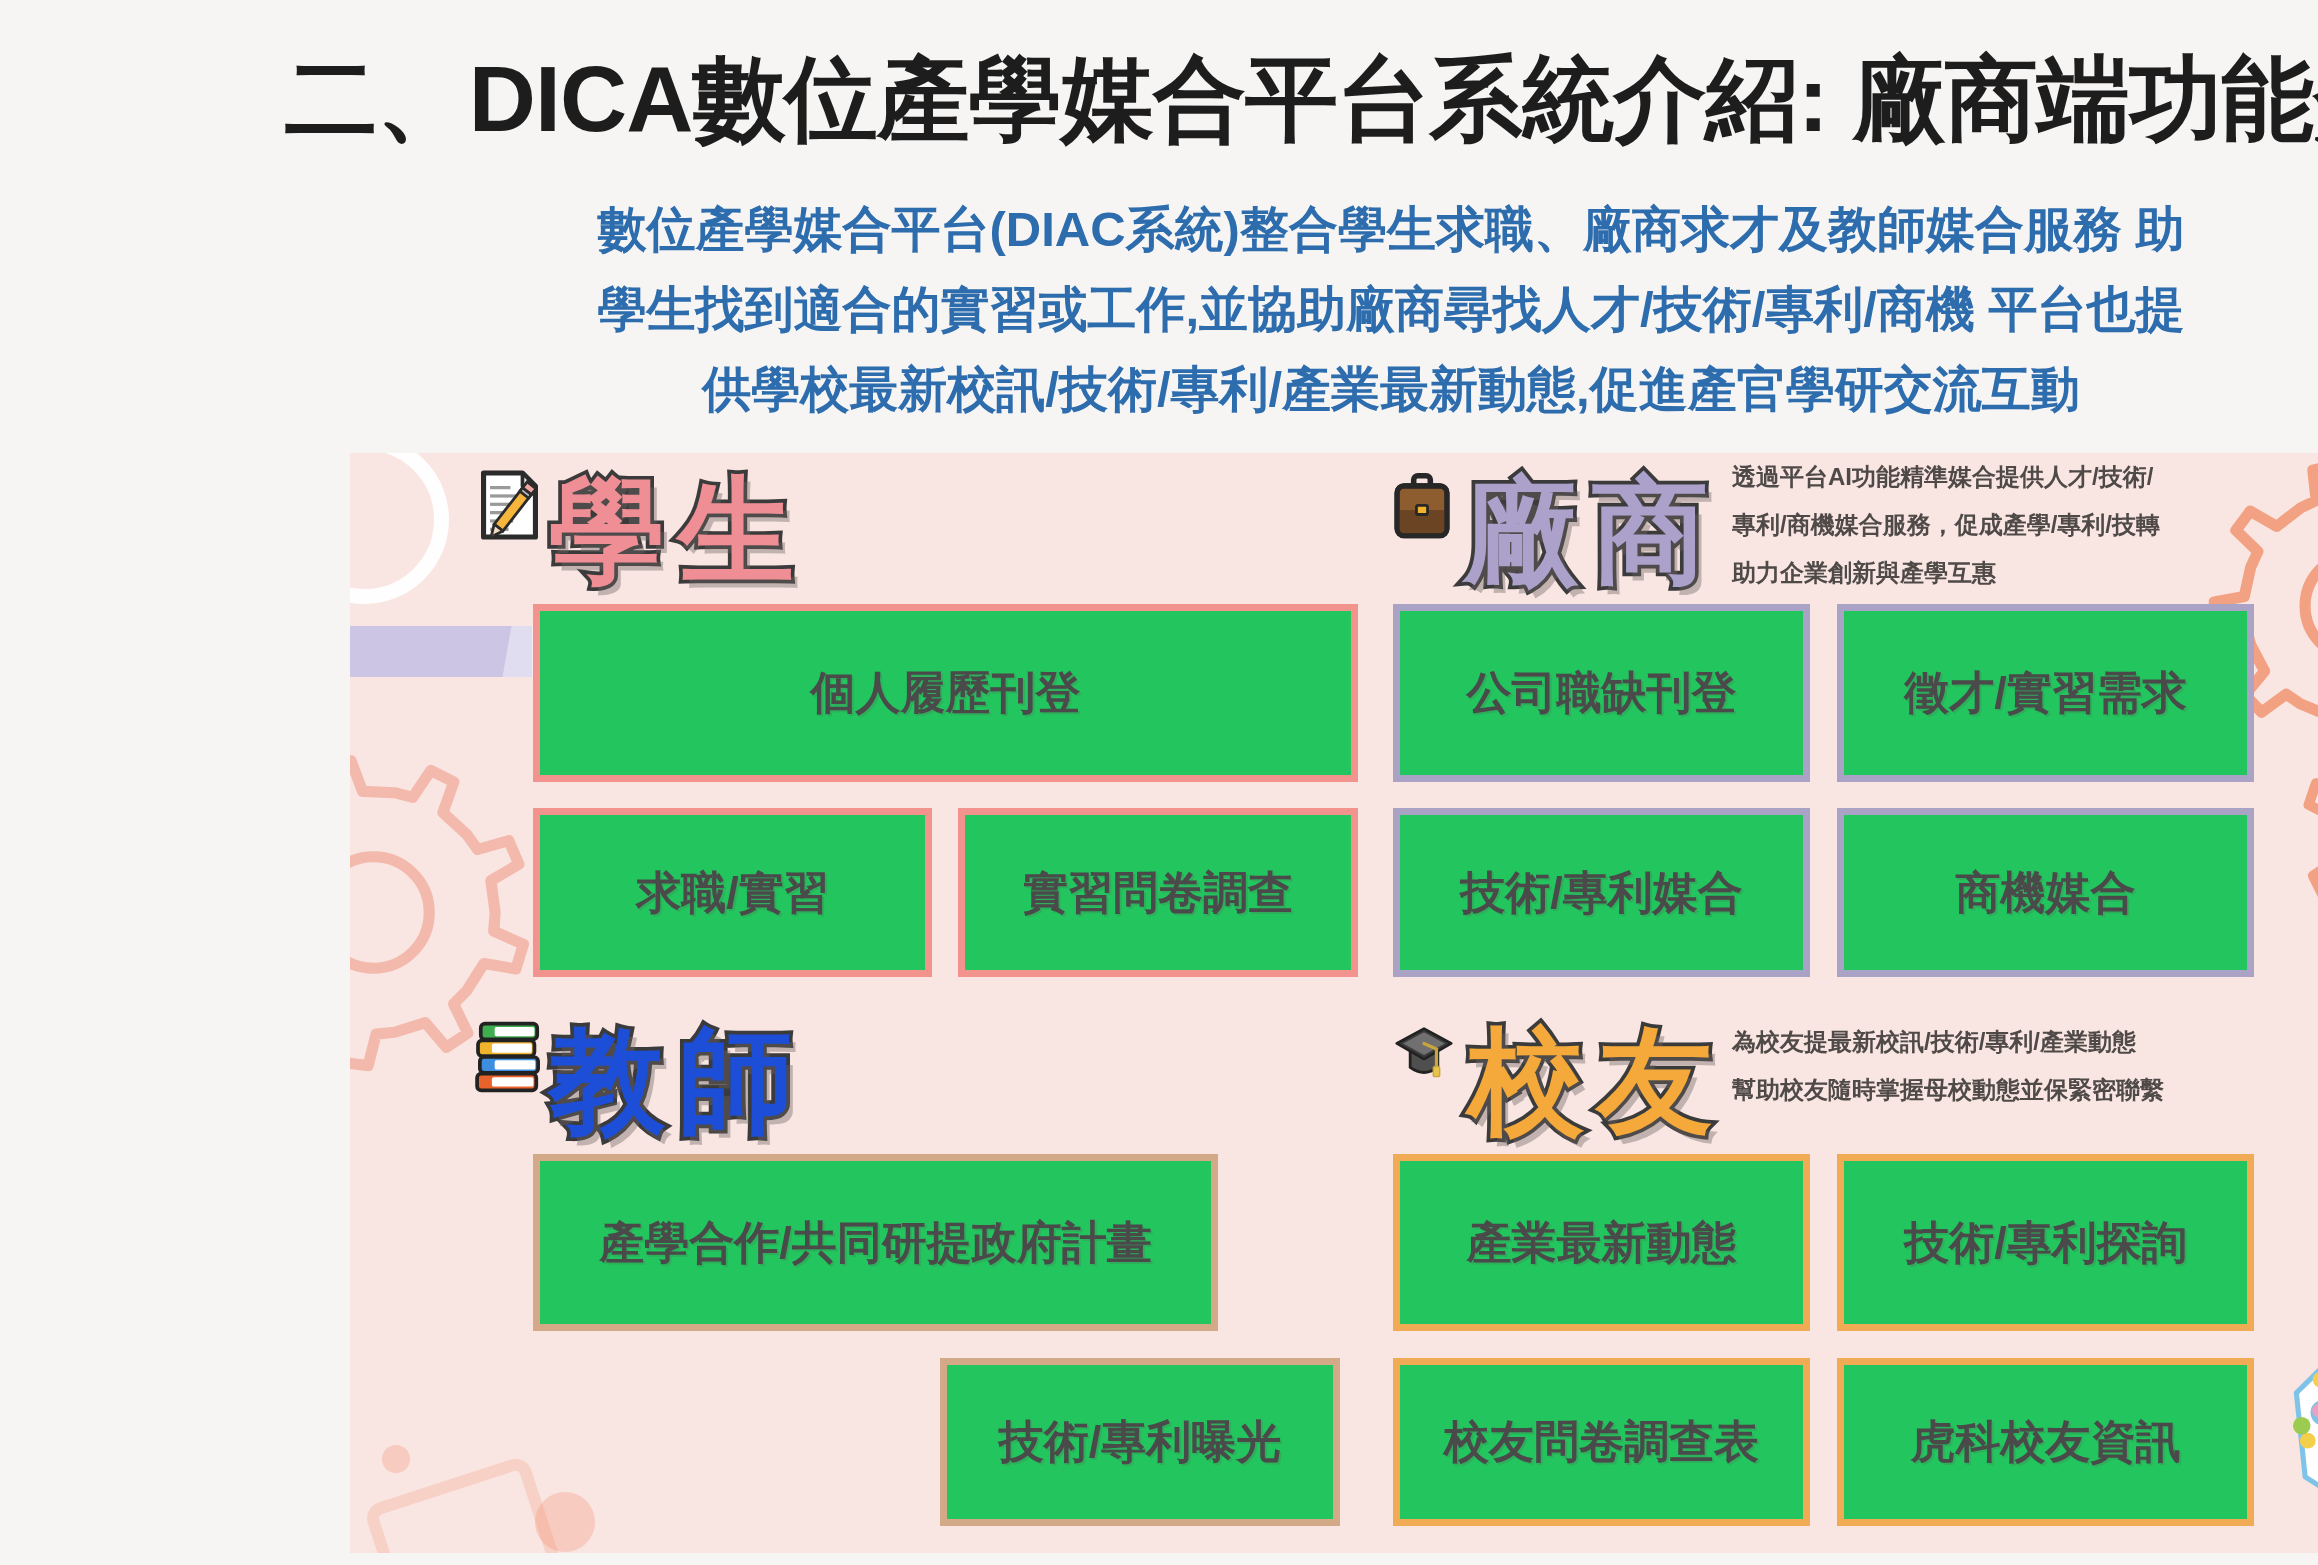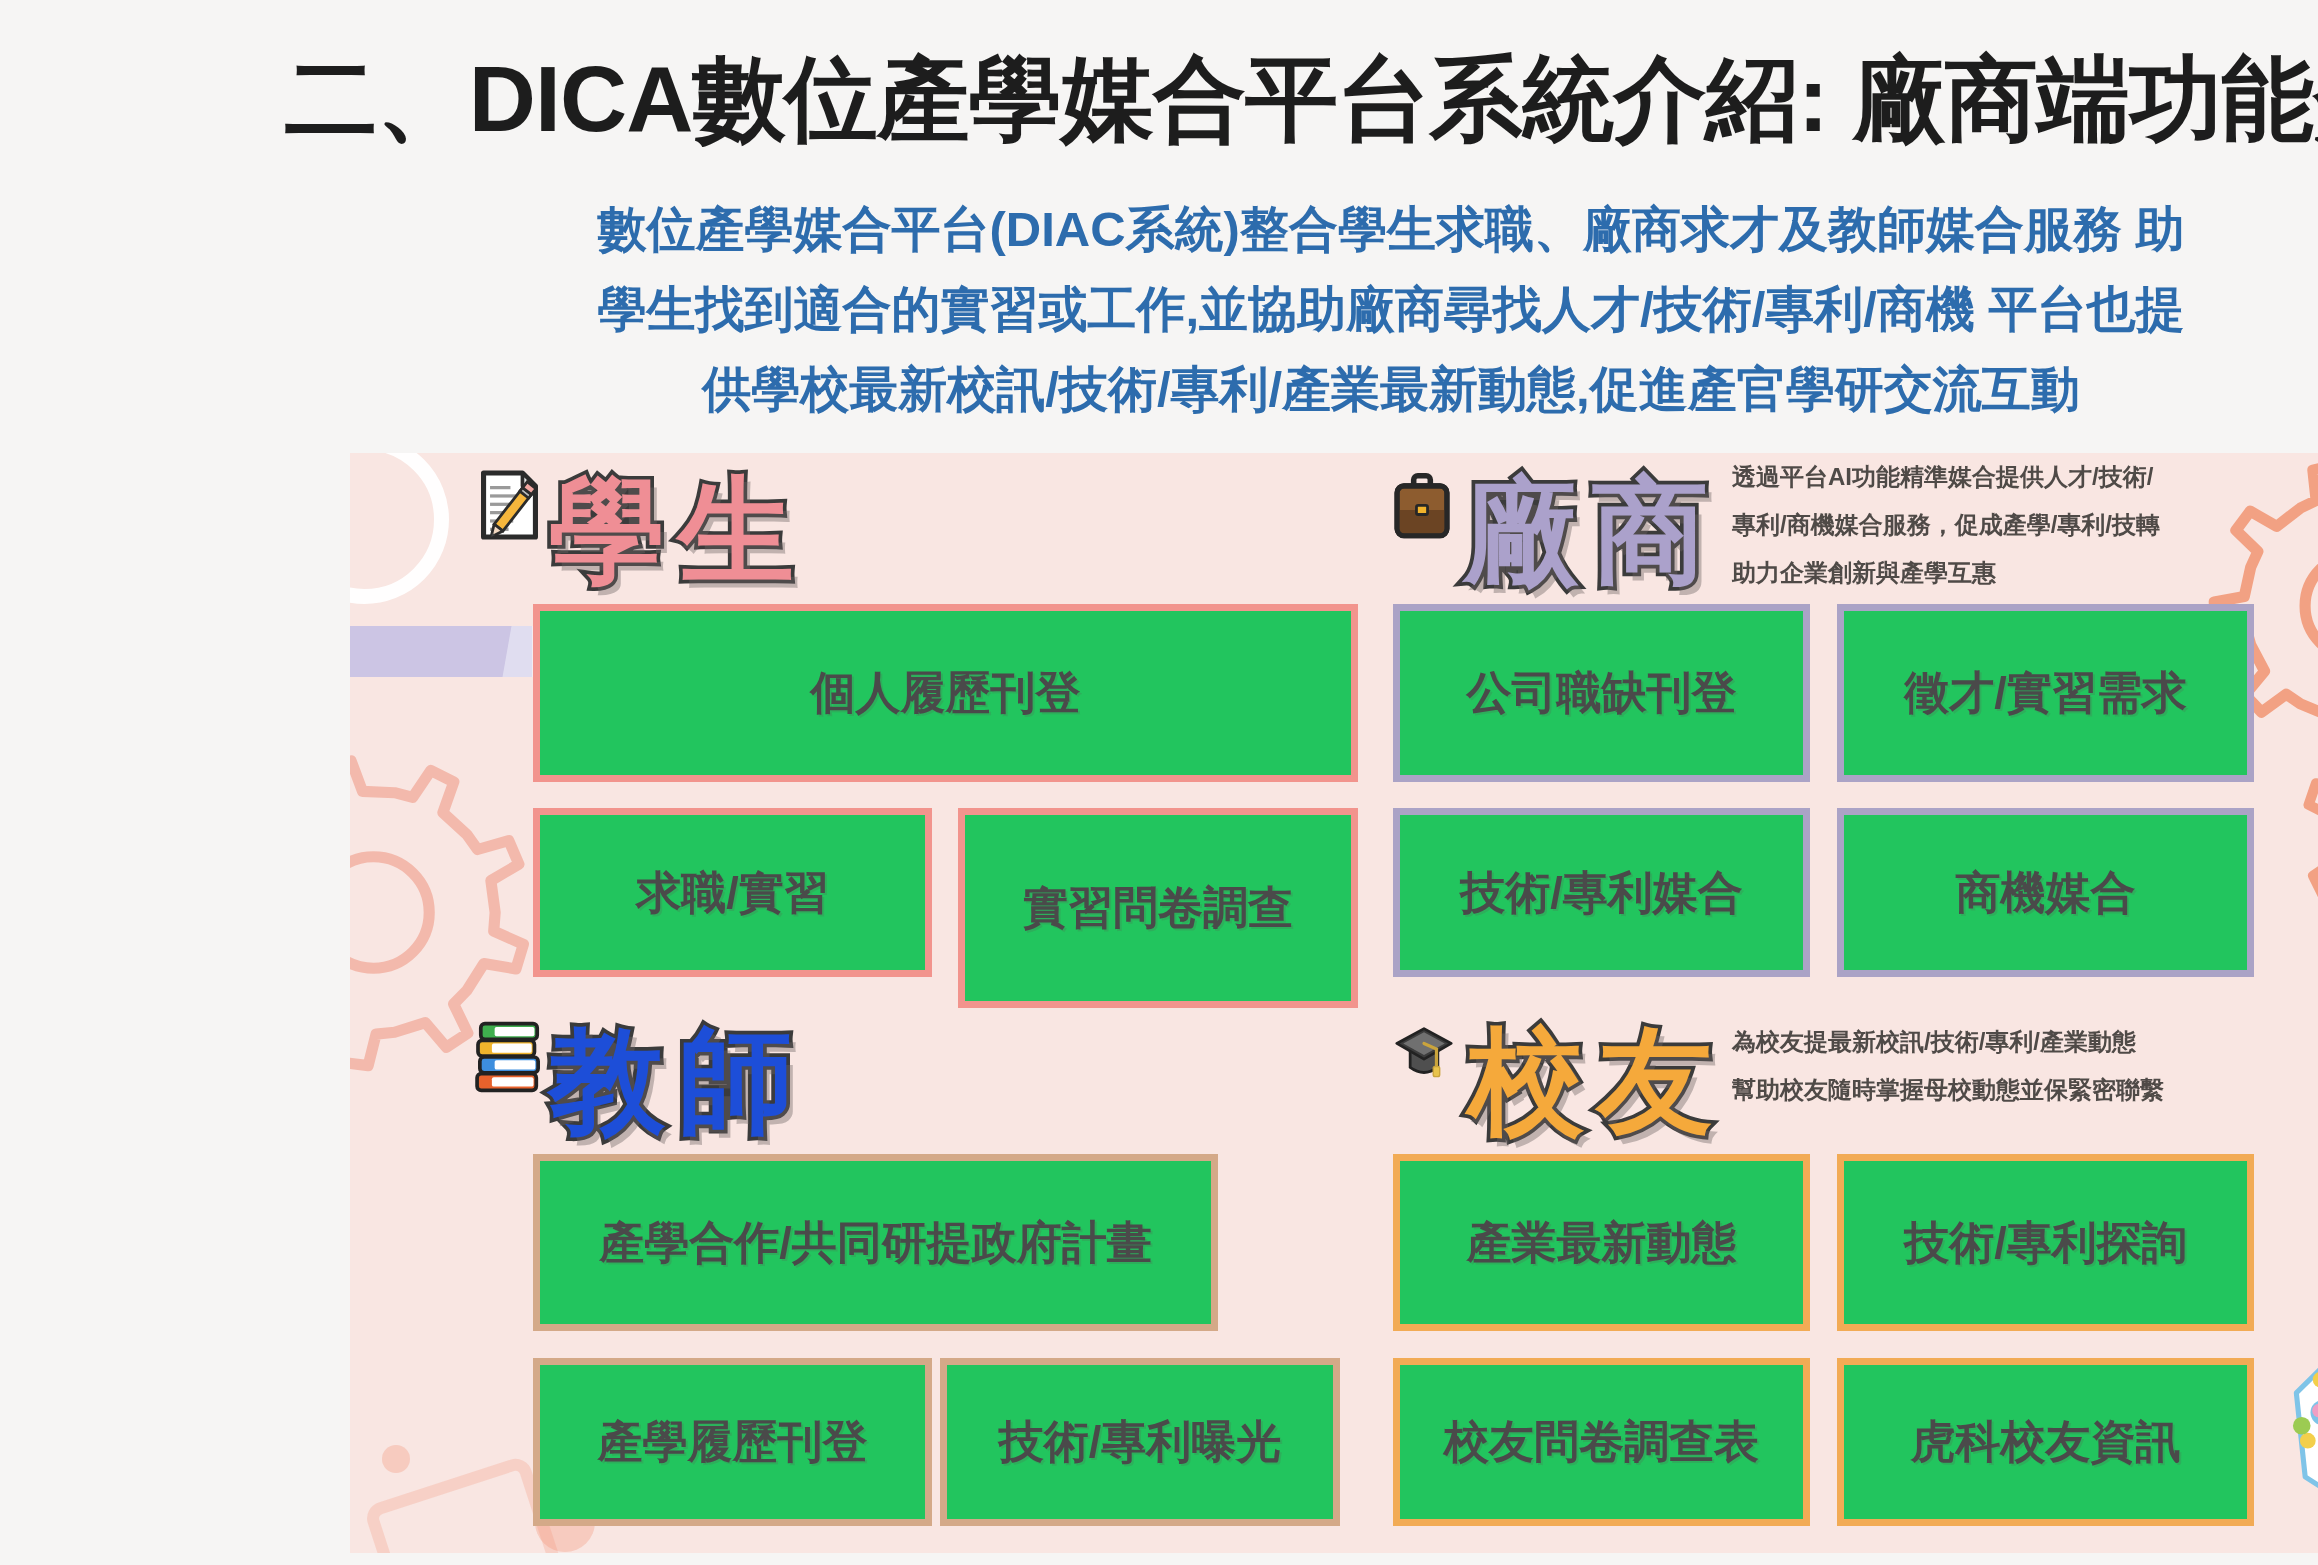--- a/index.html
+++ b/index.html
@@ -99,21 +99,21 @@
         <rect x="-58" y="-12" width="104" height="24" fill="#f6b63c" stroke="#2b2b2b" stroke-width="6"></rect>
         <polygon points="-58,-12 -84,0 -58,12" fill="#f3d9c2" stroke="#2b2b2b" stroke-width="6" stroke-linejoin="round"></polygon>
         <polygon points="-75,-4 -84,0 -75,4" fill="#444"></polygon>
         <rect x="32" y="-12" width="10" height="24" fill="#bdbdbd" stroke="#2b2b2b" stroke-width="6"></rect>
         <rect x="42" y="-12" width="16" height="24" fill="#f2a7a2" stroke="#2b2b2b" stroke-width="6"></rect>
       </g>
     </svg>
     <div class="bubble c-student" style="left:199px;top:9.3px;">學生</div>
     <div class="box b-student" style="left:183px;top:151px;width:825px;height:178px;">個人履歷刊登</div>
     <div class="box b-student" style="left:183px;top:355px;width:399px;height:169px;">求職/實習</div>
-    <div class="box b-student" style="left:608px;top:355px;width:400px;height:200px;">實習問卷調查</div>
+    <div class="box b-student" style="left:608px;top:355px;width:400px;height:169px;">實習問卷調查</div>
 
     <svg class="sec-icon" style="left:1044px;top:18.5px;" width="56" height="67" viewBox="0 0 120 145">
       <rect x="42" y="8" width="36" height="30" rx="9" fill="none" stroke="#272727" stroke-width="12"></rect>
       <rect x="6" y="30" width="108" height="108" rx="15" fill="#8d5c2f" stroke="#272727" stroke-width="11"></rect>
       <path d="M11 82 H109 V124 q0 9 -9 9 H20 q-9 0 -9 -9 Z" fill="#6b4423"></path>
       <rect x="6" y="30" width="108" height="108" rx="15" fill="none" stroke="#272727" stroke-width="11"></rect>
       <rect x="48" y="72" width="24" height="20" rx="4" fill="#f1b32c" stroke="#272727" stroke-width="6"></rect>
     </svg>
     <div class="bubble c-vendor" style="left:1113px;top:9.3px;">廠商</div>
     <div class="desc" style="left:1382px;top:0px;">
@@ -133,21 +133,20 @@
         <rect x="8" y="44" width="122" height="34" rx="9" fill="#f0b42c"></rect>
         <rect x="38" y="51" width="86" height="20" rx="4" fill="#ffffff" stroke="none"></rect>
         <rect x="12" y="80" width="126" height="34" rx="9" fill="#3d8ede"></rect>
         <rect x="44" y="87" width="88" height="20" rx="4" fill="#ffffff" stroke="none"></rect>
         <rect x="6" y="116" width="128" height="36" rx="9" fill="#e8622c"></rect>
         <rect x="38" y="124" width="90" height="20" rx="4" fill="#ffffff" stroke="none"></rect>
       </g>
     </svg>
     <div class="bubble c-teacher" style="left:199px;top:559px;">教師</div>
     <div class="box b-teacher" style="left:183px;top:701px;width:685px;height:177px;">產學合作/共同研提政府計畫</div>
-    <div class="box b-teacher" style="left:183px;top:905px;width:399px;height:168px;">產學履歷刊登</div>
     <div class="box b-teacher" style="left:590px;top:905px;width:400px;height:168px;">技術/專利曝光</div>
 
     <svg class="sec-icon" style="left:1044px;top:569px;" width="60" height="65" viewBox="0 0 130 140">
       <path d="M35 60 q30 24 60 0 v38 q-30 22 -60 0 Z" fill="#4f4f4f" stroke="#222" stroke-width="6"></path>
       <polygon points="65,14 124,46 65,80 6,46" fill="#3c3c3c" stroke="#222" stroke-width="6" stroke-linejoin="round"></polygon>
       <polygon points="65,22 110,46 65,71 20,46" fill="#707070"></polygon>
       <path d="M65 46 L92 58 V98" fill="none" stroke="#caa43c" stroke-width="7" stroke-linecap="round"></path>
       <rect x="85" y="96" width="14" height="22" rx="4" fill="#e8c34c" stroke="#caa43c" stroke-width="3"></rect>
     </svg>
     <div class="bubble c-alumni" style="left:1118px;top:559px;">校友</div>

